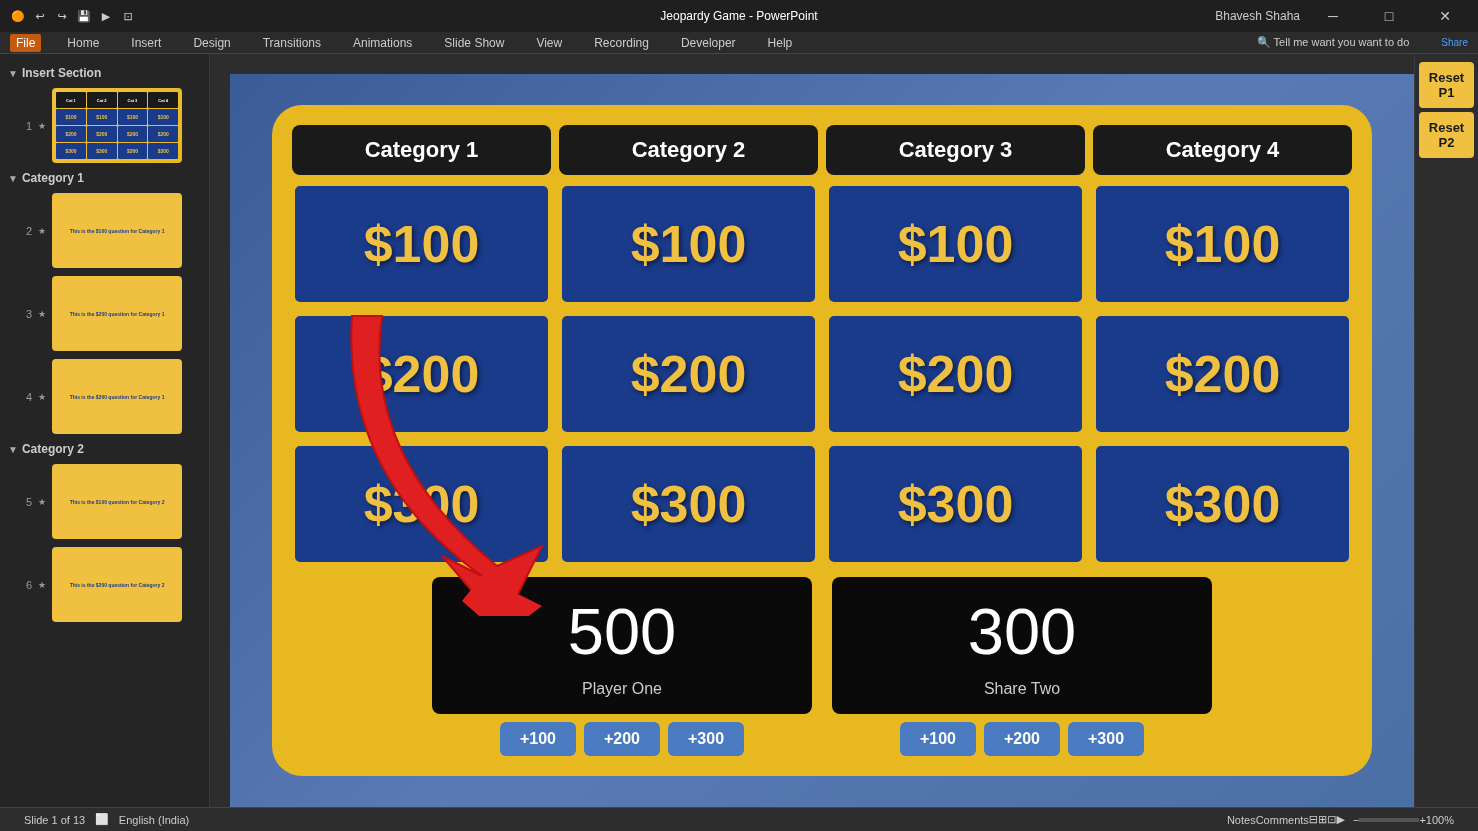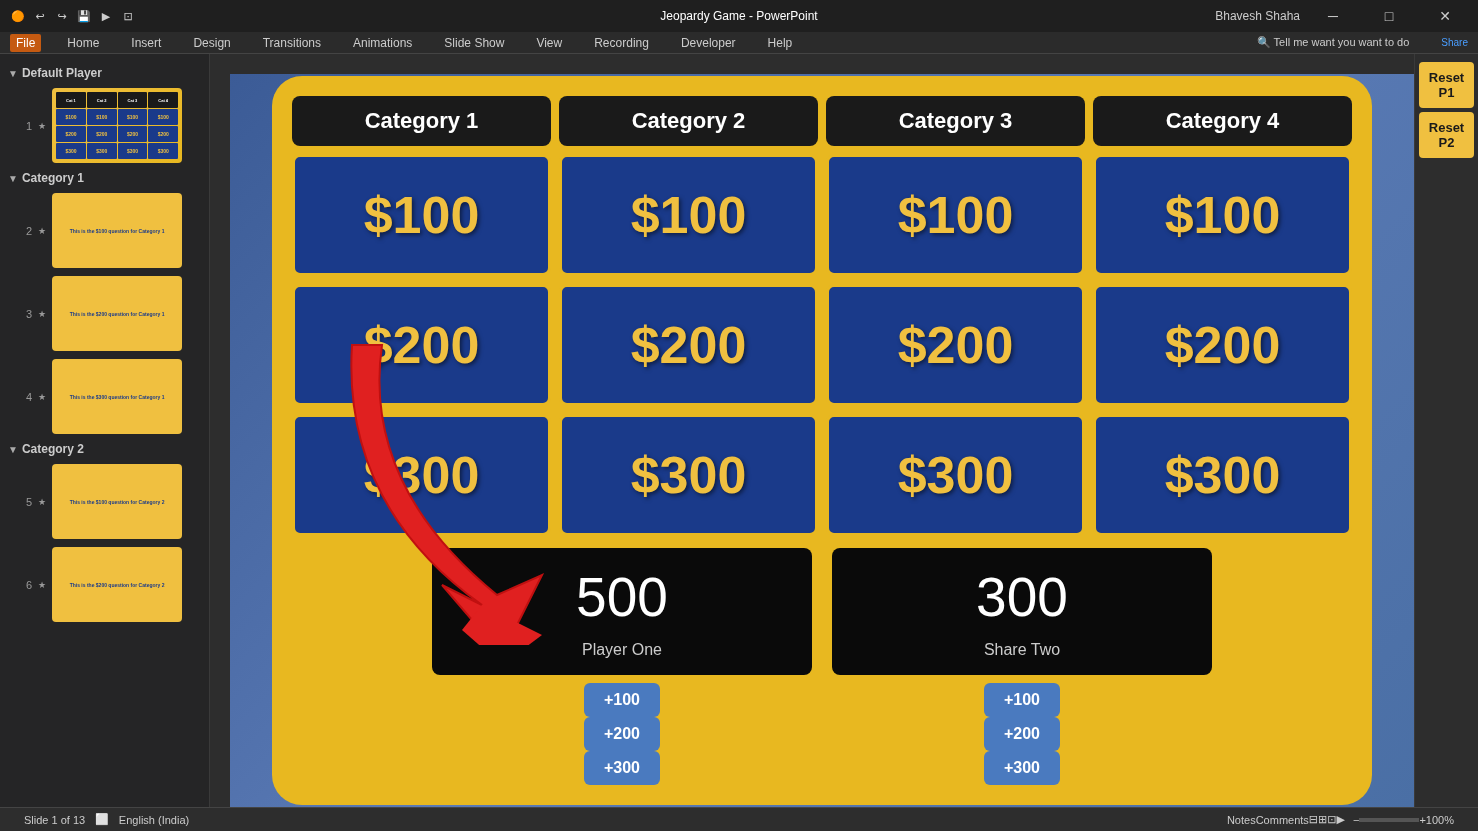--- a/index.html
+++ b/index.html
@@ -222,39 +222,39 @@
       margin-top: 12px;
     }
     .score-card {
       background: #0a0a0a;
       border-radius: 8px;
       padding: 16px 40px;
       text-align: center;
       min-width: 380px;
     }
     .score-number {
-      font-size: 55px;
+      font-size: 65px;
       color: #fff;
       font-weight: 300;
       line-height: 1;
       font-family: Arial, sans-serif;
       margin-top: 6px;
     }
     .score-label {
       color: #ccc;
       font-size: 16px;
       margin-top: 16px;
     }
 
     
     .score-buttons {
       display: flex;
+      gap: 8px;
       justify-content: center;
       margin-top: 8px;
-      flex-direction: column;
     }
     .score-btn {
       background: #4a7abf;
       color: #fff;
       border: none;
       border-radius: 6px;
       padding: 8px 20px;
       font-size: 16px;
       font-weight: bold;
       cursor: pointer;
@@ -339,21 +339,21 @@
   <span style="margin-left:auto;color:#ccc;font-size:11px;">🔍 Tell me want you want to do</span>
   <span style="color:#4a9eff;font-size:10px;margin-left:12px;">Share</span>
 </div>
 
 <div class="app-body">
 
   <div class="sidebar">
 
     <div class="section-header">
       <span class="section-triangle">▼</span>
-      <span>Default Player</span>
+      <span>Insert Section</span>
     </div>
     <div class="slide-item">
       <span class="slide-number">1</span>
       <span class="slide-star">★</span>
       <div class="slide-thumb thumb-jeopardy">
         <div class="thumb-grid">
           <div class="thumb-cell header">
               <span class="thumb-header-text">Cat 1</span>
             </div>
           <div class="thumb-cell header">

